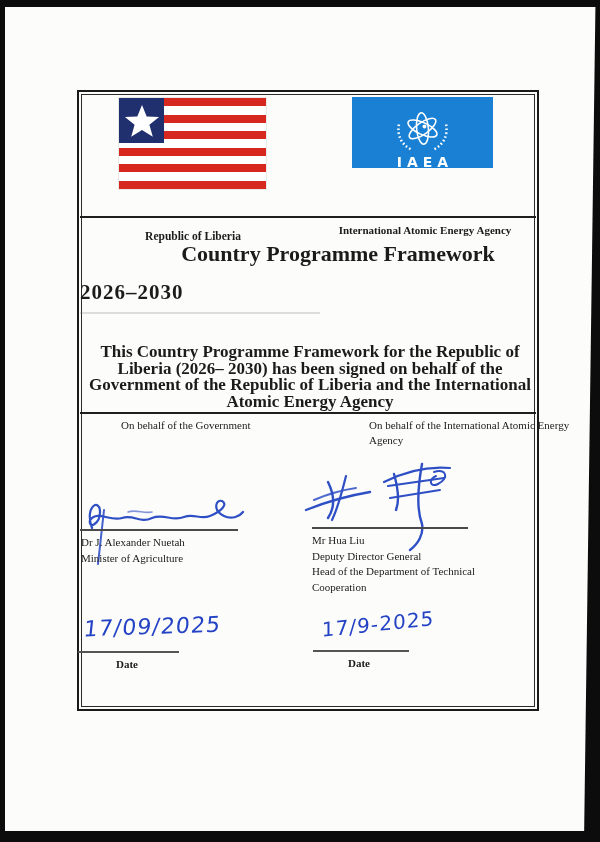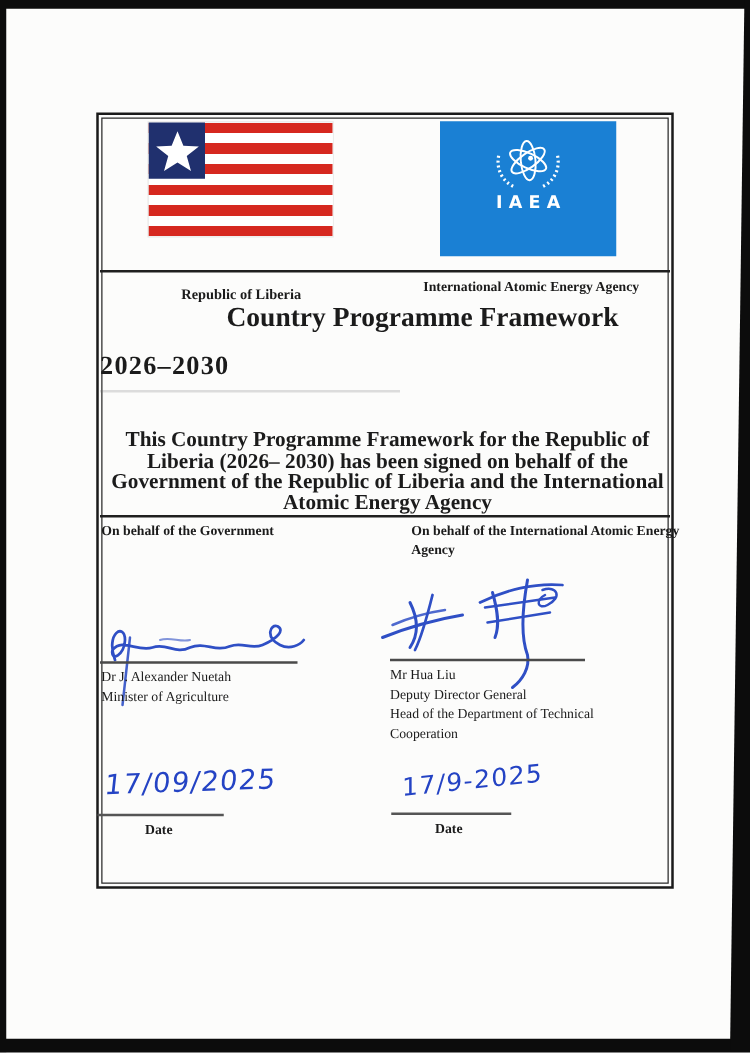--- a/index.html
+++ b/index.html
@@ -16,31 +16,31 @@
   .frame-inner{position:absolute;left:2px;top:2px;right:2px;bottom:2px;border:1px solid #2a2a2a;}
   .abs{position:absolute;}
   .rule{position:absolute;background:#1f1f1f;height:2px;}
   .rule-faint{position:absolute;height:2px;background:rgba(110,110,110,.22);}
   
   .flag{position:absolute;left:119px;top:98px;width:147px;height:91px;
         background:repeating-linear-gradient(180deg,#d6281f 0 8.27px,#ffffff 8.27px 16.54px);
         box-shadow:0 0 0 1px rgba(0,0,0,.08);}
   .canton{position:absolute;left:0;top:0;width:45px;height:45px;background:#20306e;display:flex;align-items:center;justify-content:center;}
   
-  .iaea-box{position:absolute;left:352px;top:97px;width:141px;height:108px;background:#1a80d4;}
+  .iaea-box{position:absolute;left:352px;top:97px;width:141px;height:71px;background:#1a80d4;}
   .iaea-text{position:absolute;left:0;top:57px;width:100%;text-align:center;color:#ffffff;
              font-family:"DejaVu Sans", sans-serif;font-weight:bold;font-size:14px;letter-spacing:5px;text-indent:5px;}
   .caption{position:absolute;font-weight:700;text-align:center;margin-top:38px;}
   .cap-liberia{left:119px;top:192px;width:148px;font-size:11.5px;}
   .cap-iaea{left:337px;top:186px;width:176px;font-size:11px;}
   
   .title1{left:80px;top:241px;width:516px;text-align:center;font-size:22px;font-weight:700;}
   .title2{left:80px;top:280px;width:456px;text-align:left;font-size:21px;font-weight:700;letter-spacing:1px;}
   .statement{left:84px;top:344px;width:452px;text-align:center;font-size:17px;font-weight:700;line-height:16.5px;}
-  .heading{font-size:11px;font-weight:700;line-height:14.5px;}
+  .heading{font-size:11px;font-weight:400;line-height:14.5px;padding-left:40px;}
   .namecol{font-size:11px;line-height:15.5px;}
   .datelabel{font-size:11px;font-weight:700;margin-left:35px;}
   .sigline{position:absolute;height:1.5px;background:#4a4a4a;}
   .dateline{position:absolute;height:1.5px;background:#555;}
   .ink-date{position:absolute;color:#2443c4;font-family:"DejaVu Sans", sans-serif;white-space:nowrap;}
   .ink-date-left{left:84px;top:614px;font-size:22px;transform:skewX(-8deg) rotate(-2deg);letter-spacing:1px;}
   .ink-date-right{left:322px;top:612px;font-size:20px;transform:skewX(-6deg) rotate(-6deg);letter-spacing:1px;}
   svg{display:block;}
 </style>
 </head>

